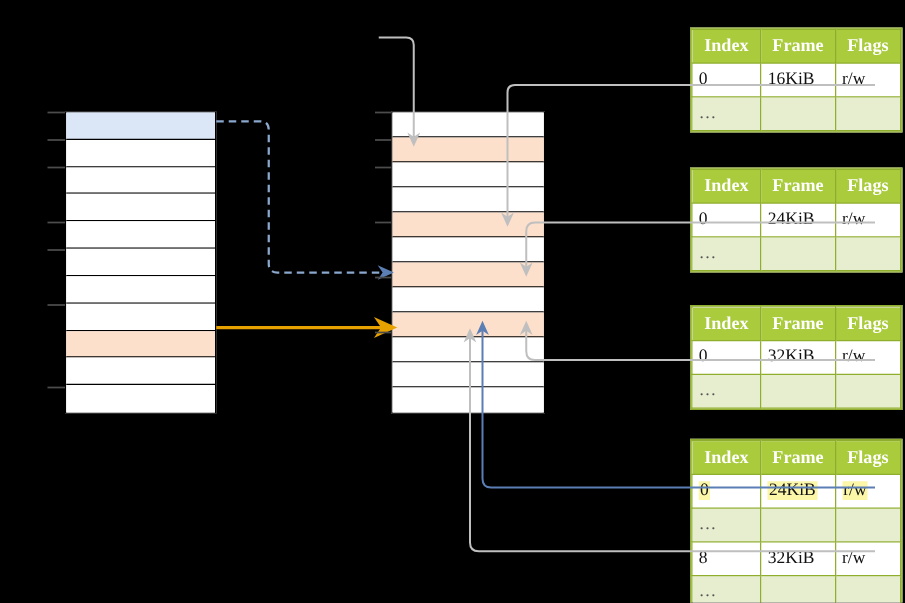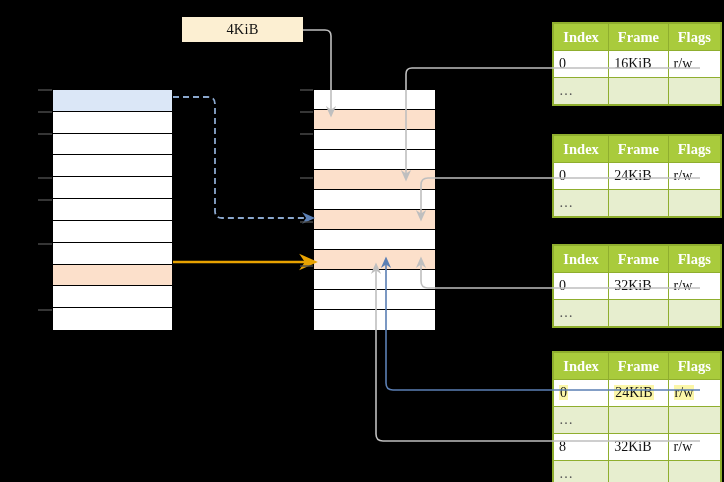--- a/index.html
+++ b/index.html
@@ -101,21 +101,20 @@
     left: 0; top: 0;
     width: 724px; height: 482px;
     pointer-events: none;
   }
 </style>
 </head>
 <body>
 
 <div id="stage">
 
-  <div class="sizebox" style="left:182px; top:17px; width:121px; height:25px;">4KiB</div>
 
   <div class="memcol" id="vcol" style="left:52px; top:89px; width:121px; height:242px;">
       <div class="cell blue" style="height: 9.09091%;"></div>
       <div class="cell" style="height: 9.09091%;"></div>
       <div class="cell" style="height: 9.09091%;"></div>
       <div class="cell" style="height: 9.09091%;"></div>
       <div class="cell" style="height: 9.09091%;"></div>
       <div class="cell" style="height: 9.09091%;"></div>
       <div class="cell" style="height: 9.09091%;"></div>
       <div class="cell" style="height: 9.09091%;"></div>

